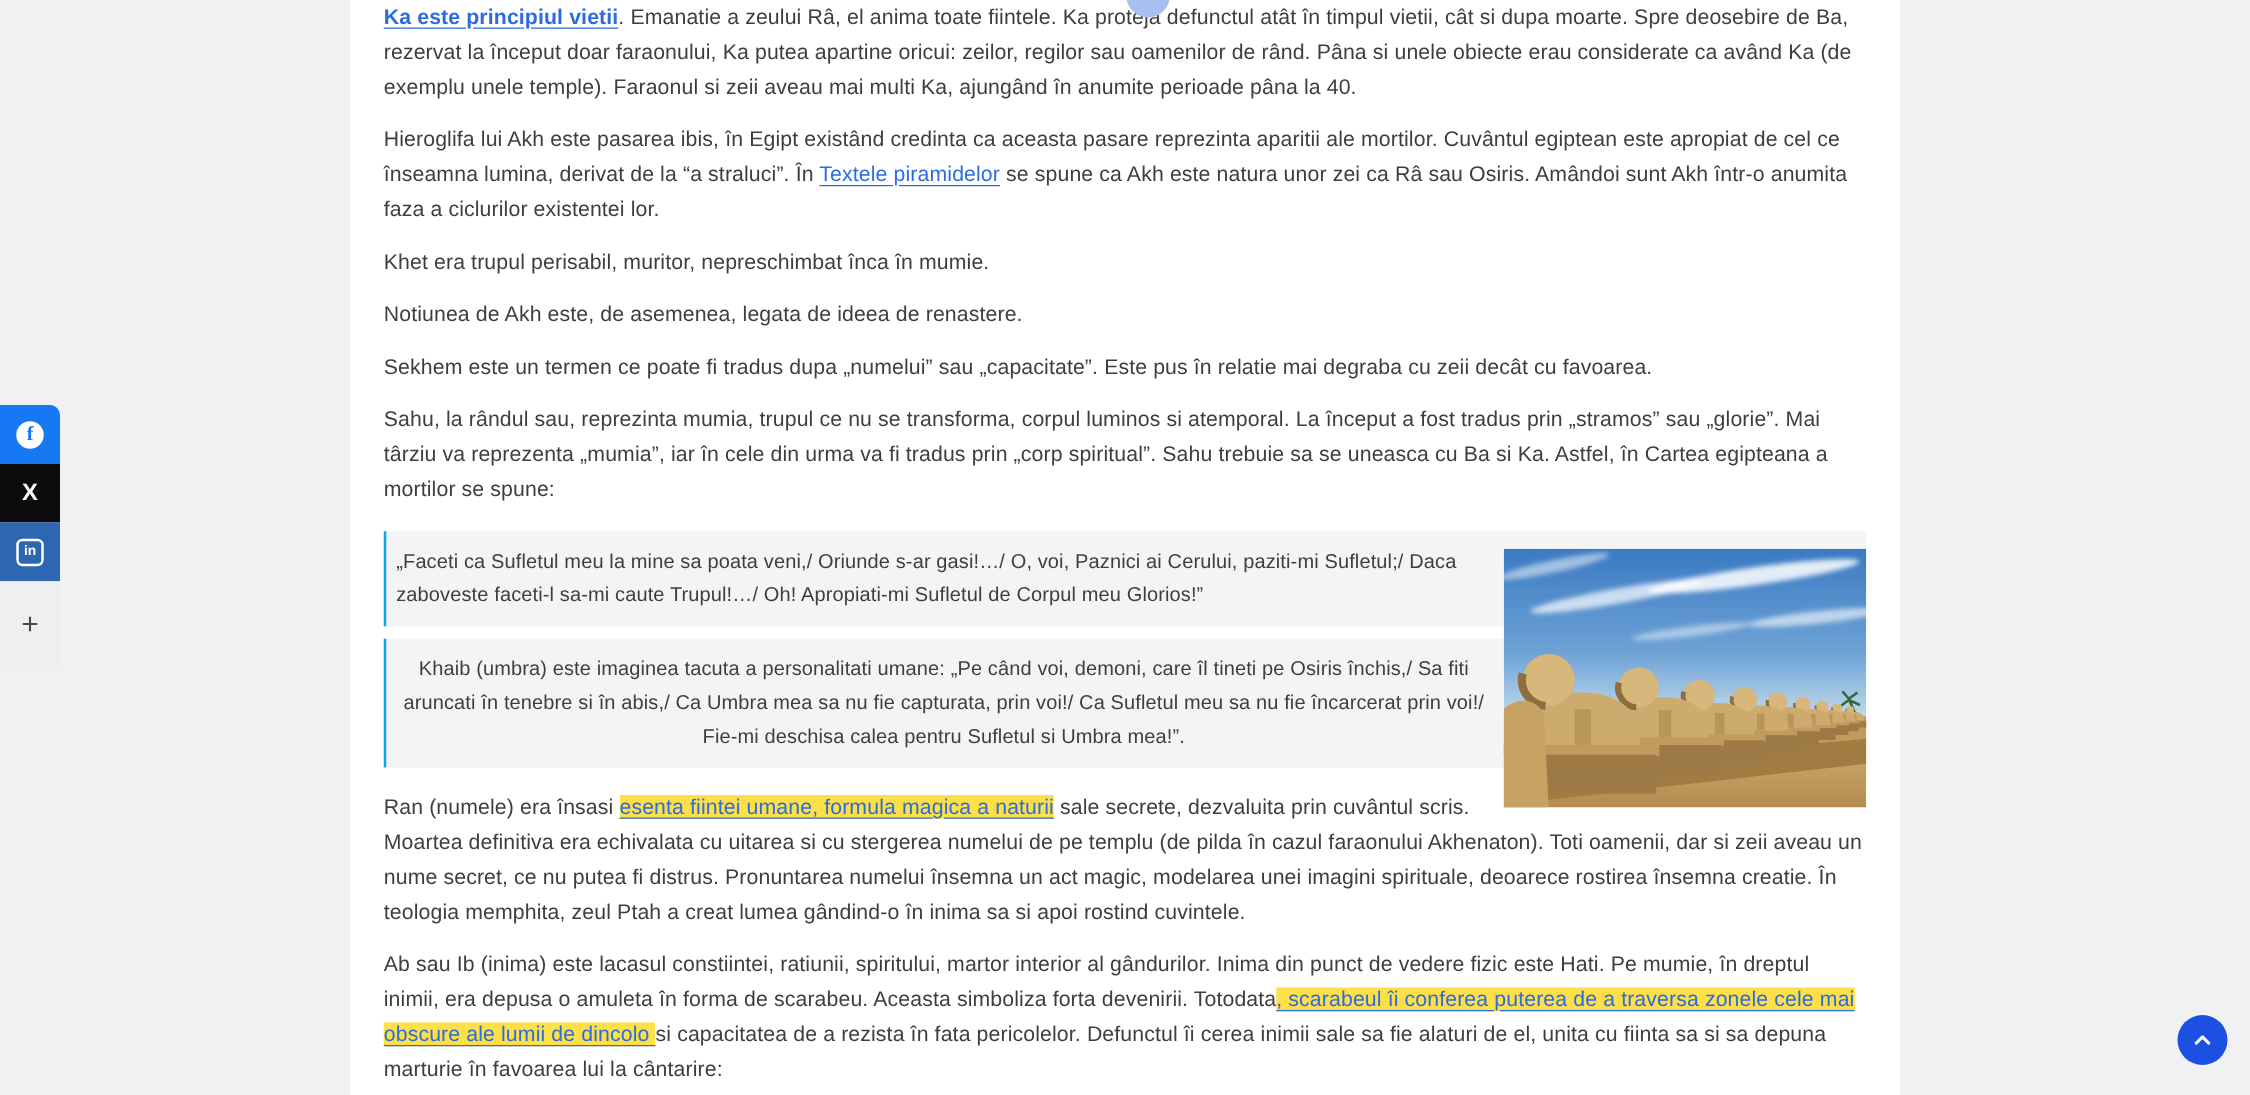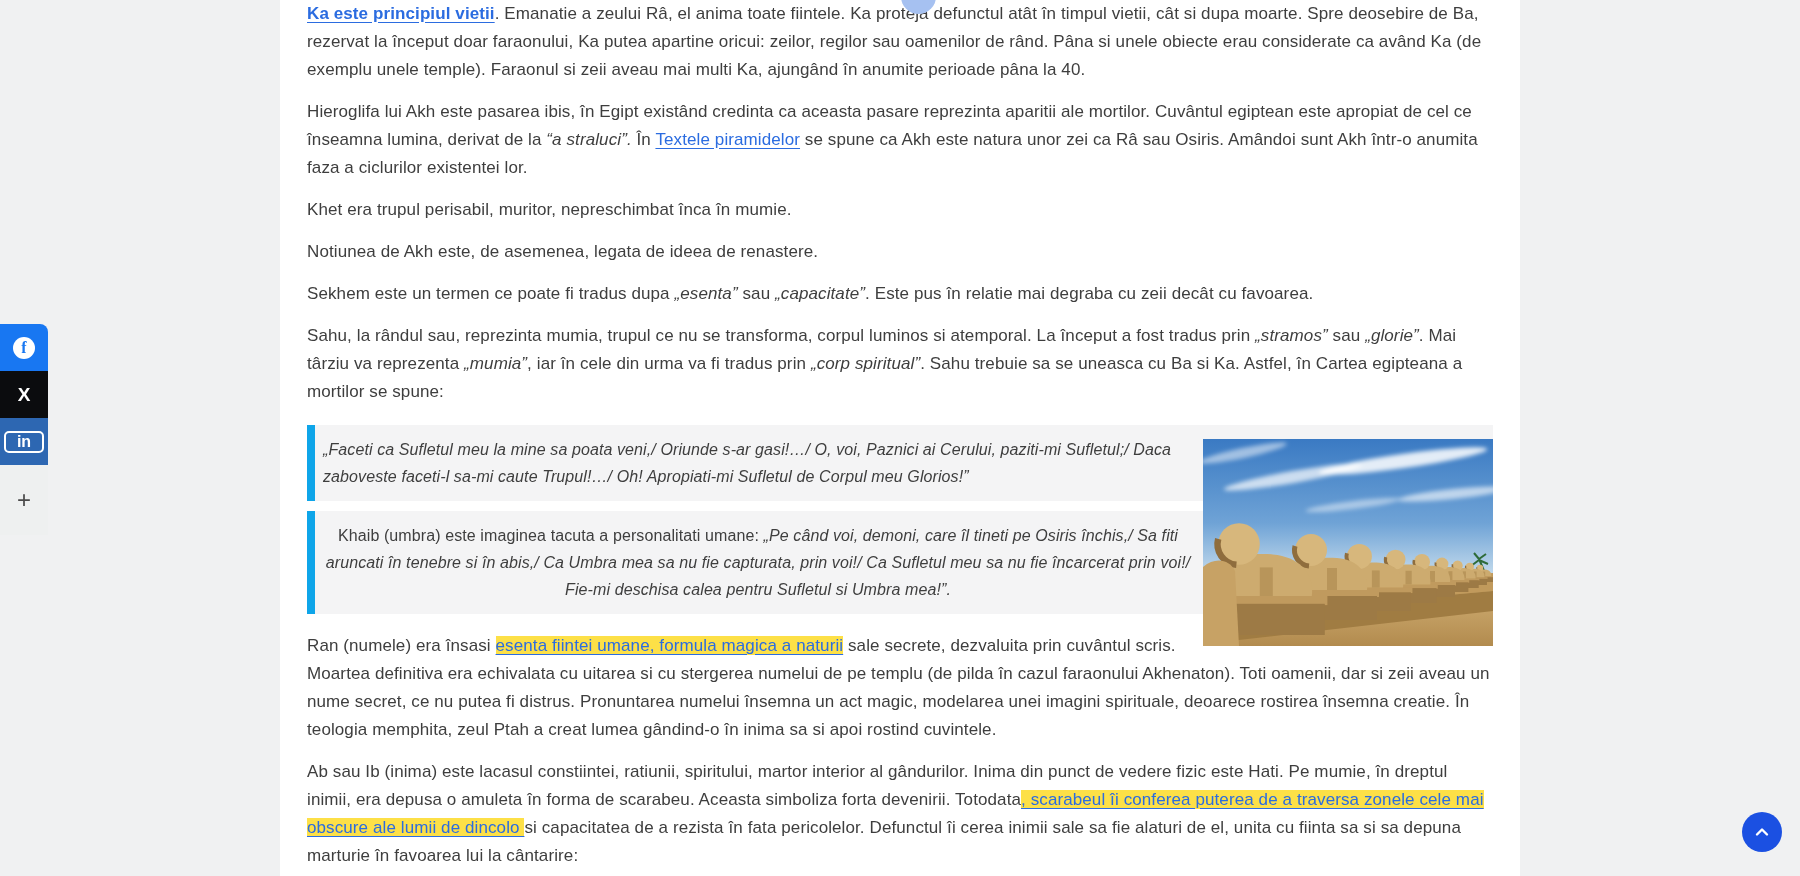--- a/index.html
+++ b/index.html
@@ -14,46 +14,46 @@
     background:#ffffff;
   }
   .content{
     position:absolute;left:27px;top:0;width:1186px;
     font-size:17px;line-height:28px;color:#3e3e3e;letter-spacing:.1px;
   }
   .content p{margin:0 0 14px 0;}
   a.link{color:#2b6ce0;text-decoration:underline;text-underline-offset:3px;cursor:pointer;}
   a.link.bold{font-weight:bold;}
   a.link.hl{background:#fde047;}
-  .it{font-style:italic;}
+  .it{}
   blockquote{
     margin:19px 0 0 0;
     background:#f4f4f5;
-    border-left:8px solid #0ea5e9;
+    border-left:2px solid #0ea5e9;
     padding:11px 20px 11px 8px;
     font-size:16px;line-height:27px;color:#3e3e3e;
   }
   blockquote.second{margin-top:10px;text-align:center;}
   .p-ran{margin-top:18px !important;}
   .photo{
     float:right;width:290px;height:207px;margin:19px 0 0 10px;
     display:block;
   }
   
   .share{position:absolute;left:0;top:324px;width:48px;}
   .share .sbtn{width:48px;height:47px;display:flex;align-items:center;justify-content:center;cursor:pointer;}
   .sbtn-fb{background:#1877f2;border-radius:0 8px 0 0;}
   .sbtn-x{background:#0b0c0e;}
   .sbtn-li{background:#2d67b2;}
   .sbtn-more{background:#eef0f0;height:70px;width:48px;display:flex;align-items:center;justify-content:center;cursor:pointer;}
   .fb-circle{width:22px;height:22px;border-radius:50%;background:#fff;display:flex;align-items:center;justify-content:center;
     color:#1877f2;font-weight:bold;font-size:16px;line-height:1;font-family:"Liberation Serif",serif;}
   .x-glyph{color:#fff;font-weight:bold;font-size:19px;line-height:1;}
-  .li-box{width:40px;height:22px;border:2px solid #fff;border-radius:5px;box-sizing:border-box;
-    display:flex;align-items:center;justify-content:center;color:#fff;font-weight:bold;font-size:16px;line-height:1;}
+  .li-box{width:22px;height:22px;border:2px solid #fff;border-radius:5px;box-sizing:border-box;
+    display:flex;align-items:center;justify-content:center;color:#fff;font-weight:bold;font-size:11px;line-height:1;}
   .plus-glyph{color:#4a4a4a;font-size:24px;font-weight:300;line-height:1;}
   
   .top-blob{position:absolute;left:901px;top:-21px;width:35px;height:35px;border-radius:50%;background:#a6c1f1;}
   .scroll-top{
     position:absolute;left:1742px;top:812px;width:40px;height:40px;border-radius:50%;
     background:#1b50e2;display:flex;align-items:center;justify-content:center;cursor:pointer;
   }
 </style>
 </head>
 <body>
@@ -62,21 +62,21 @@
   <div class="content">
 
     <p><a class="link bold">Ka este principiul vietii</a><span>. Emanatie a zeului Râ, el anima toate fiintele. Ka proteja defunctul atât în timpul vietii, cât si dupa moarte. Spre deosebire de Ba, rezervat la început doar faraonului, Ka putea apartine oricui: zeilor, regilor sau oamenilor de rând. Pâna si unele obiecte erau considerate ca având Ka (de exemplu unele temple). Faraonul si zeii aveau mai multi Ka, ajungând în anumite perioade pâna la 40.</span></p>
 
     <p><span>Hieroglifa lui Akh este pasarea ibis, în Egipt existând credinta ca aceasta pasare reprezinta aparitii ale mortilor. Cuvântul egiptean este apropiat de cel ce înseamna lumina, derivat de la </span><span class="it">“a straluci”.</span><span> În </span><a class="link">Textele piramidelor</a><span> se spune ca Akh este natura unor zei ca Râ sau Osiris. Amândoi sunt Akh într-o anumita faza a ciclurilor existentei lor.</span></p>
 
     <p><span>Khet era trupul perisabil, muritor, nepreschimbat înca în mumie.</span></p>
 
     <p><span>Notiunea de Akh este, de asemenea, legata de ideea de renastere.</span></p>
 
-    <p><span>Sekhem este un termen ce poate fi tradus dupa </span><span class="it">„esenta”</span><span> sau </span><span class="it">„capacitate”</span><span>. Este pus în relatie mai degraba cu zeii decât cu favoarea.</span></p>
+    <p><span>Sekhem este un termen ce poate fi tradus dupa </span><span class="it">„numelui”</span><span> sau </span><span class="it">„capacitate”</span><span>. Este pus în relatie mai degraba cu zeii decât cu favoarea.</span></p>
 
     <p><span>Sahu, la rândul sau, reprezinta mumia, trupul ce nu se transforma, corpul luminos si atemporal. La început a fost tradus prin </span><span class="it">„stramos”</span><span> sau </span><span class="it">„glorie”</span><span>. Mai târziu va reprezenta </span><span class="it">„mumia”</span><span>, iar în cele din urma va fi tradus prin </span><span class="it">„corp spiritual”</span><span>. Sahu trebuie sa se uneasca cu Ba si Ka. Astfel, în Cartea egipteana a mortilor se spune:</span></p>
 
     <svg class="photo" viewBox="0 0 290 207" width="290" height="207" preserveAspectRatio="none" aria-hidden="true">
       <defs>
         <linearGradient id="sky" x1="0" y1="0" x2="0" y2="1">
           <stop offset="0" stop-color="#3a7ac3"></stop>
           <stop offset="0.6" stop-color="#6fa3d6"></stop>
           <stop offset="1" stop-color="#cadfee"></stop>
         </linearGradient>

